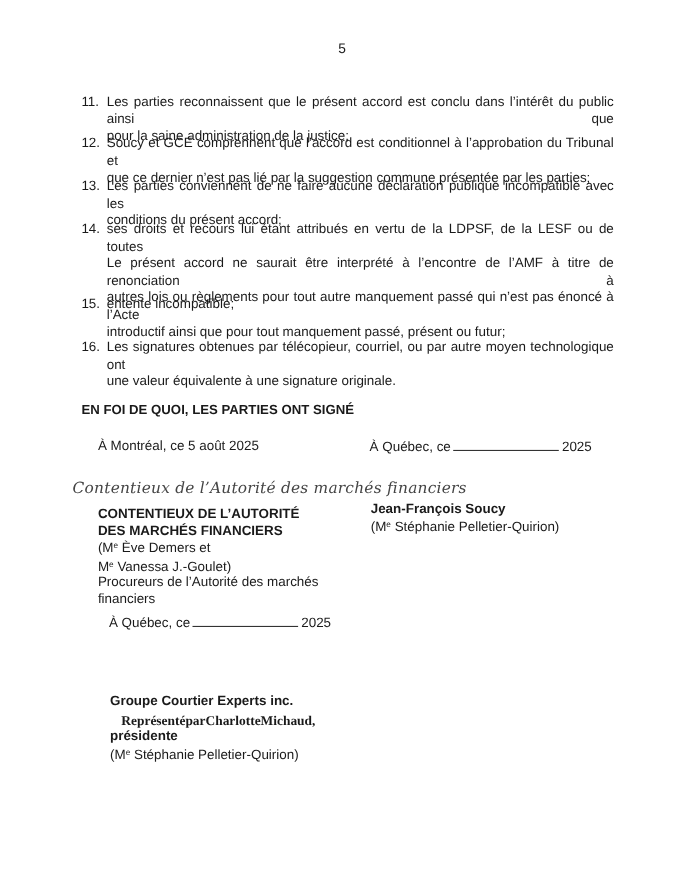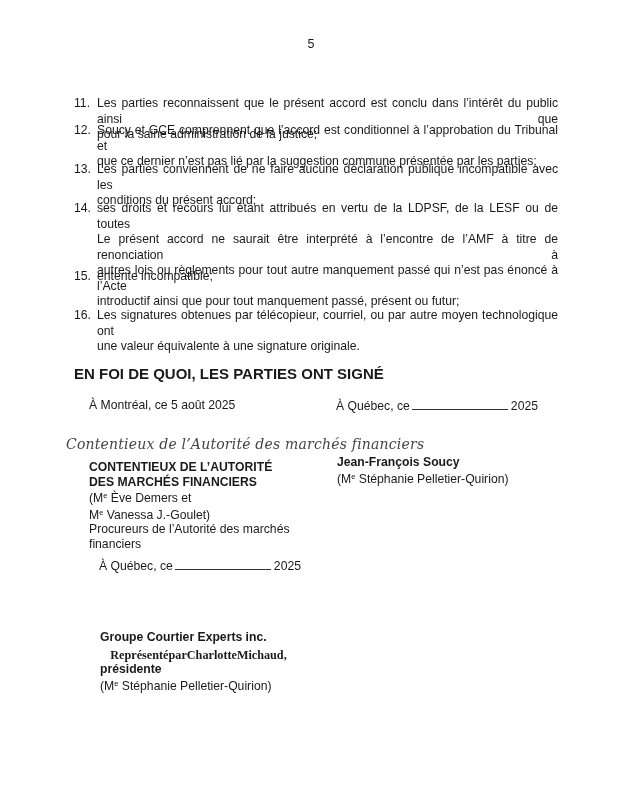--- a/index.html
+++ b/index.html
@@ -6,33 +6,33 @@
     body { width:622px; height:804px; position:relative; overflow:hidden;
       font-family:"Liberation Sans", sans-serif; color:#1a1a1a; font-size:12.2px; }
     .abs { position:absolute; }
     .page-num { left:0; width:622px; top:37px; text-align:center; font-size:12.5px; }
     .item { position:absolute; left:74px; width:484px; line-height:15.5px; }
     .item .num { position:absolute; left:0; top:0; }
     .item .txt { margin-left:23px; text-align:justify; }
     .item .txt span { display:block; text-align:justify; text-align-last:justify; }
     .item .txt span.last { text-align-last:left; }
     .bold { font-weight:bold; }
-    .heading { left:74px; top:365px; font-weight:bold; font-size:15px; }
+    .heading { left:74px; top:365px; font-weight:bold; font-size:12px; }
     .line { line-height:14.5px; }
     .sup { font-size:7.5px; vertical-align:4px; }
     .blank { display:inline-block; width:96px; border-bottom:1px solid #333; height:11px; vertical-align:baseline; margin:0 3px 0 2px; }
     .script { left:66px; top:436px; font-family:"DejaVu Serif", serif; font-style:italic; font-size:14px; color:#444; letter-spacing:0.2px; }
     .justify-line { display:flex; justify-content:center; width:197px;font-family:Liberation Serif, serif; }
   </style>
 </head>
 <body>
 
 <div class="abs page-num">5</div>
 
-<div class="item" style="top:85px;margin-top:11px;">
+<div class="item" style="top:85px;">
   <span class="num">11.</span>
   <div class="txt">
     <span>Les parties reconnaissent que le présent accord est conclu dans l’intérêt du public ainsi que</span>
     <span class="last">pour la saine administration de la justice;</span>
   </div>
 </div>
 
 <div class="item" style="top:123px;">
   <span class="num">12.</span>
   <div class="txt">

